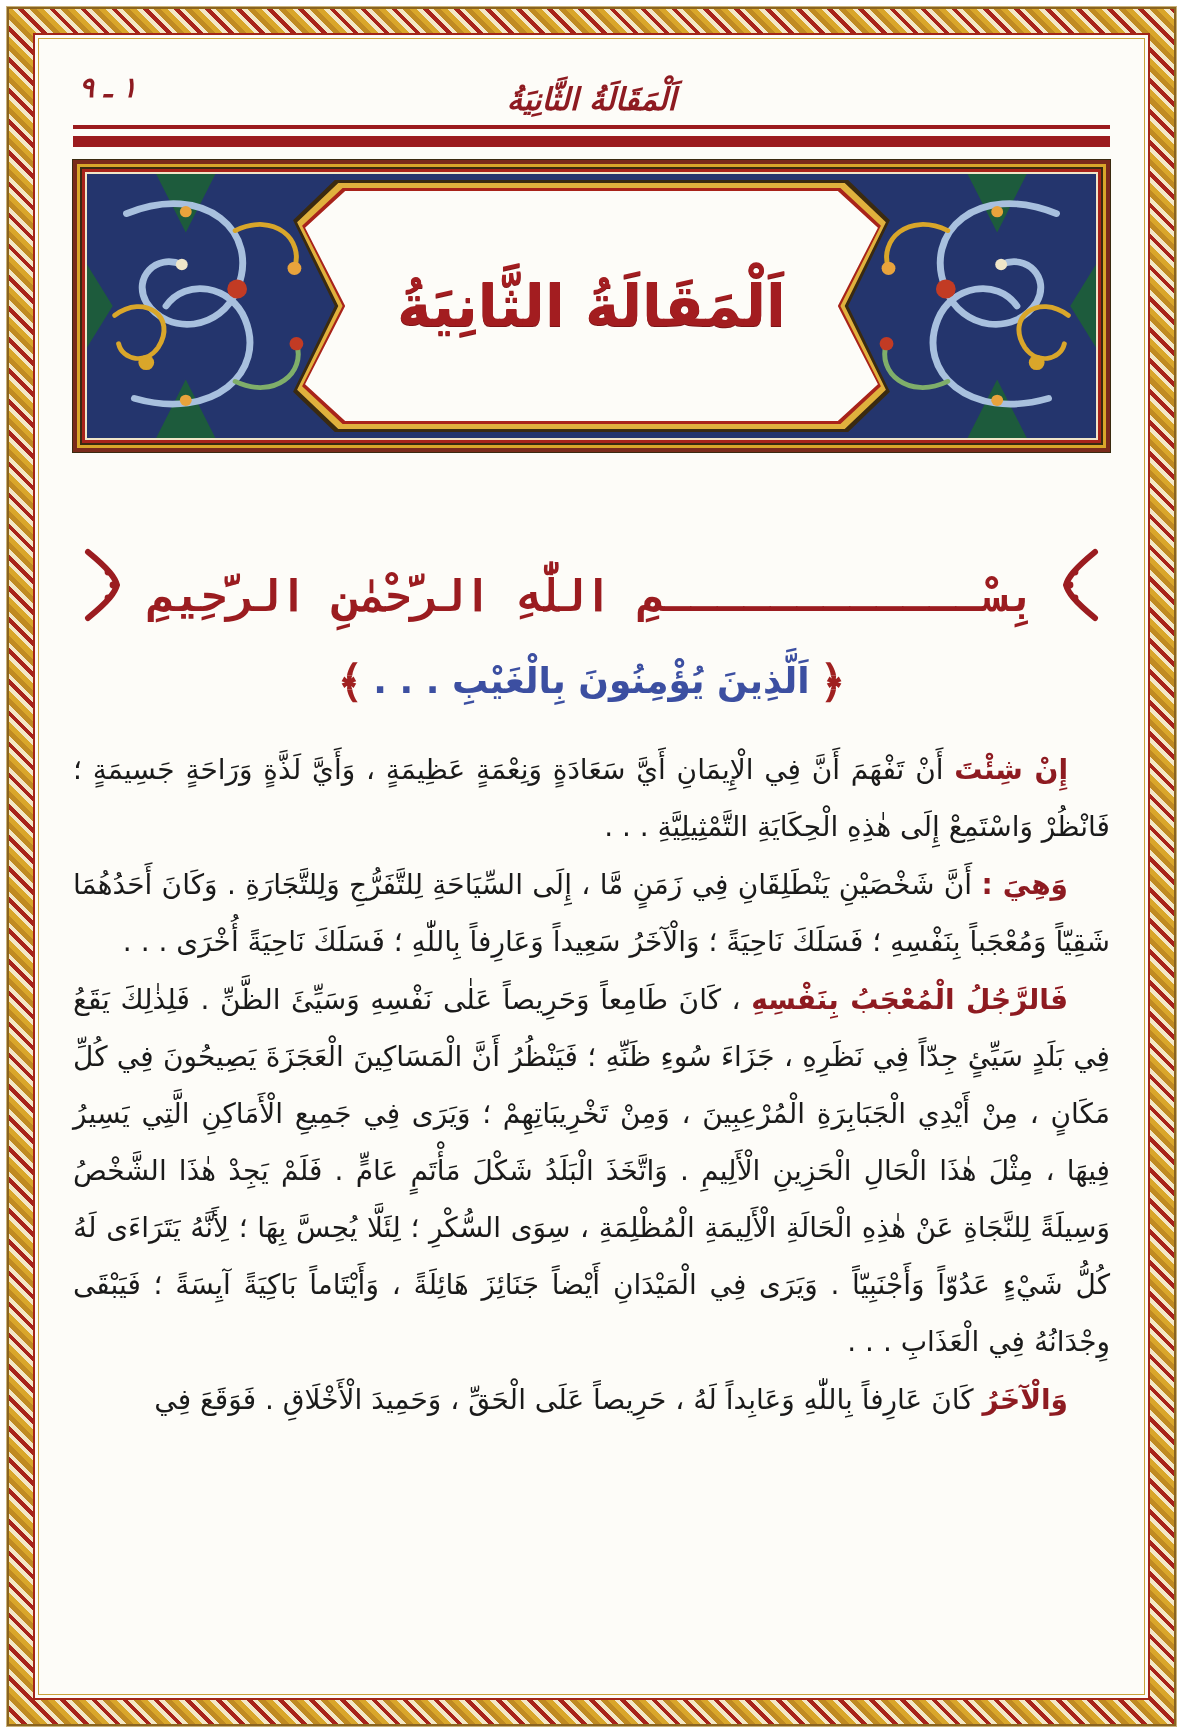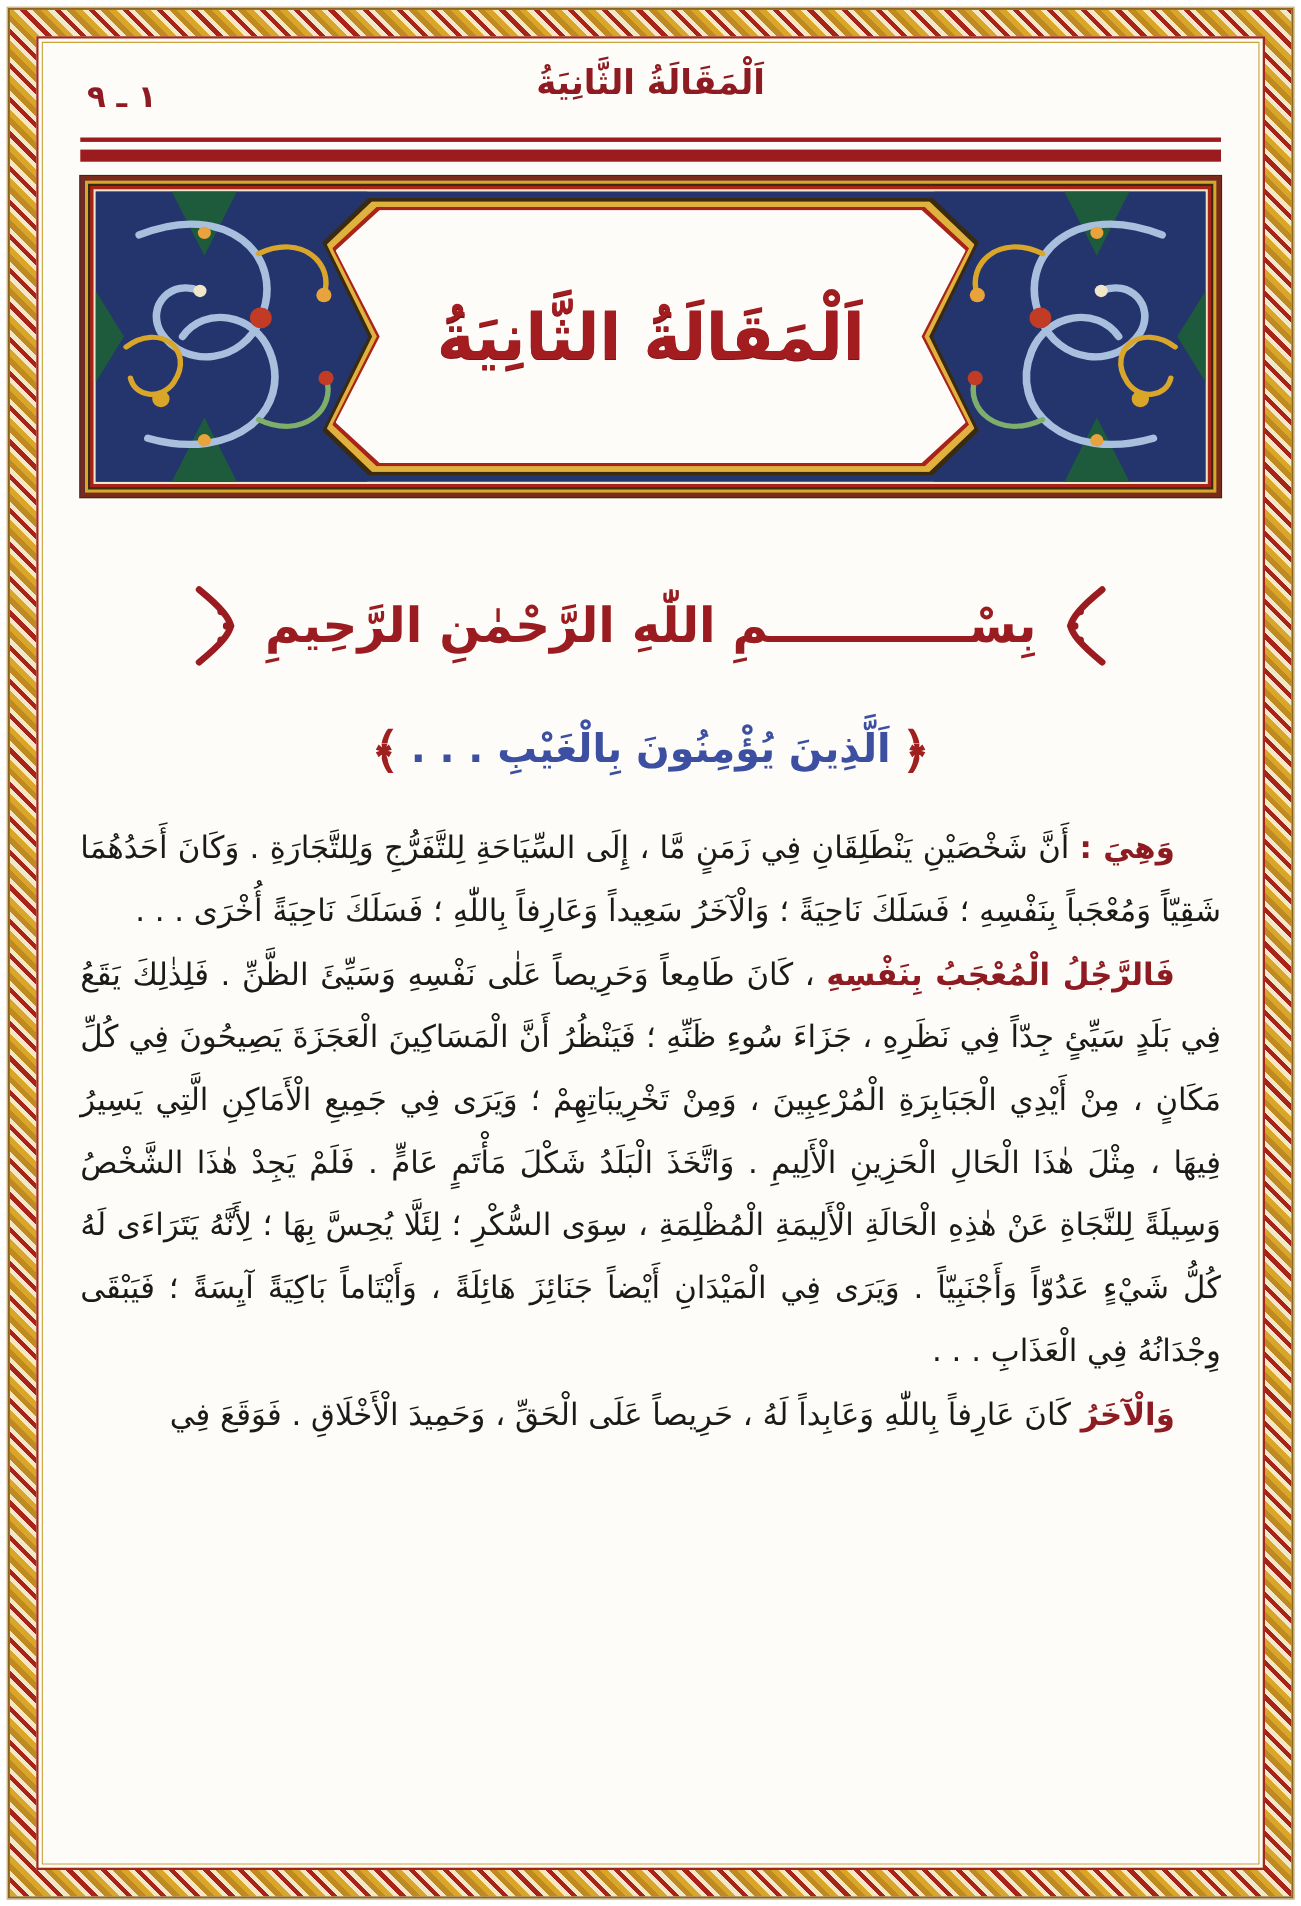--- a/index.html
+++ b/index.html
@@ -26,21 +26,21 @@
     width:100%; height:100%;
     background:#fdfcf8;
     border:2px solid #a22619;
     box-shadow: inset 0 0 0 3px #fdfcf8, inset 0 0 0 4px #c9a23a;
     padding:18px 38px 10px 38px;
     position:relative;
     direction:rtl;
   }
 
   
-  .header-row { position:relative; height:64px; display:flex; align-items:flex-start; justify-content:center; }
+  .header-row { position:relative; height:64px; display:flex; align-items:flex-end; justify-content:center;font-style:italic; }
   .page-number {
     position:absolute; left:6px; top:18px;
     color:#8e1b21; font-weight:bold; font-size:28px; direction:rtl;
   }
   .header-title {
     color:#8e1b21; font-weight:bold; font-size:31px; margin-top:4px;
   }
   .rule-thin  { height:4px;  background:#9b1b1e; margin-top:8px; }
   .rule-thick { height:11px; background:#9b1b1e; margin-top:7px; }
 
@@ -76,22 +76,23 @@
     clip-path:polygon(7% 0,93% 0,100% 16%,93% 50%,100% 84%,93% 100%,7% 100%,0 84%,7% 50%,0 16%);
     display:flex; align-items:center; justify-content:center; }
   .panel-title {
     color:#a31d20; font-weight:bold; font-size:58px;
     text-shadow:0 1px 0 #7d1316;
   }
 
   
   .basmala-row {
     margin-top:62px;
-    display:flex; align-items:center; justify-content:center; gap:26px;
+    display:flex; align-items:flex-end; justify-content:center; gap:26px;
     height:110px;
+    font-family:Liberation Mono, monospace;
   }
   .basmala-text {
     color:#9b1c20; font-weight:bold; font-size:44px; white-space:nowrap;
   }
   .basmala-orn { width:40px; height:78px; flex:0 0 auto; }
   .basmala-orn svg { width:100%; height:100%; }
 
   
   .verse-row { margin-top:32px; text-align:center; font-size:36px; font-weight:bold; }
   .verse-bracket { color:#a02020; font-size:44px; vertical-align:-4px; }
@@ -187,20 +188,21 @@
             <circle cx="26" cy="52" r="3.4" fill="#9b1c20"></circle>
           </svg>
         </span>
       </div>
 
       <div class="verse-row">
         <span class="verse-bracket">﴿</span><span class="verse-text">اَلَّذِينَ يُؤْمِنُونَ بِالْغَيْبِ . . .</span><span class="verse-bracket">﴾</span>
       </div>
 
       <div class="body-text">
+        <p class="para"><span class="lead">إِنْ شِئْتَ</span><span> أَنْ تَفْهَمَ أَنَّ فِي الْإِيمَانِ أَيَّ سَعَادَةٍ وَنِعْمَةٍ عَظِيمَةٍ ، وَأَيَّ لَذَّةٍ وَرَاحَةٍ جَسِيمَةٍ ؛ فَانْظُرْ وَاسْتَمِعْ إِلَى هٰذِهِ الْحِكَايَةِ التَّمْثِيلِيَّةِ . . .</span></p>
         <p class="para"><span class="lead">وَهِيَ :</span><span> أَنَّ شَخْصَيْنِ يَنْطَلِقَانِ فِي زَمَنٍ مَّا ، إِلَى السِّيَاحَةِ لِلتَّفَرُّجِ وَلِلتَّجَارَةِ . وَكَانَ أَحَدُهُمَا شَقِيّاً وَمُعْجَباً بِنَفْسِهِ ؛ فَسَلَكَ نَاحِيَةً ؛ وَالْآخَرُ سَعِيداً وَعَارِفاً بِاللّٰهِ ؛ فَسَلَكَ نَاحِيَةً أُخْرَى . . .</span></p>
         <p class="para"><span class="lead">فَالرَّجُلُ الْمُعْجَبُ بِنَفْسِهِ</span><span> ، كَانَ طَامِعاً وَحَرِيصاً عَلٰى نَفْسِهِ وَسَيِّئَ الظَّنِّ . فَلِذٰلِكَ يَقَعُ فِي بَلَدٍ سَيِّئٍ جِدّاً فِي نَظَرِهِ ، جَزَاءَ سُوءِ ظَنِّهِ ؛ فَيَنْظُرُ أَنَّ الْمَسَاكِينَ الْعَجَزَةَ يَصِيحُونَ فِي كُلِّ مَكَانٍ ، مِنْ أَيْدِي الْجَبَابِرَةِ الْمُرْعِبِينَ ، وَمِنْ تَخْرِيبَاتِهِمْ ؛ وَيَرَى فِي جَمِيعِ الْأَمَاكِنِ الَّتِي يَسِيرُ فِيهَا ، مِثْلَ هٰذَا الْحَالِ الْحَزِينِ الْأَلِيمِ . وَاتَّخَذَ الْبَلَدُ شَكْلَ مَأْتَمٍ عَامٍّ . فَلَمْ يَجِدْ هٰذَا الشَّخْصُ وَسِيلَةً لِلنَّجَاةِ عَنْ هٰذِهِ الْحَالَةِ الْأَلِيمَةِ الْمُظْلِمَةِ ، سِوَى السُّكْرِ ؛ لِئَلَّا يُحِسَّ بِهَا ؛ لِأَنَّهُ يَتَرَاءَى لَهُ كُلُّ شَيْءٍ عَدُوّاً وَأَجْنَبِيّاً . وَيَرَى فِي الْمَيْدَانِ أَيْضاً جَنَائِزَ هَائِلَةً ، وَأَيْتَاماً بَاكِيَةً آيِسَةً ؛ فَيَبْقَى وِجْدَانُهُ فِي الْعَذَابِ . . .</span></p>
         <p class="para"><span class="lead">وَالْآخَرُ</span><span> كَانَ عَارِفاً بِاللّٰهِ وَعَابِداً لَهُ ، حَرِيصاً عَلَى الْحَقِّ ، وَحَمِيدَ الْأَخْلَاقِ . فَوَقَعَ فِي</span></p>
       </div>
 
     </div>
   </div>
 </div>
 
 </body></html>

